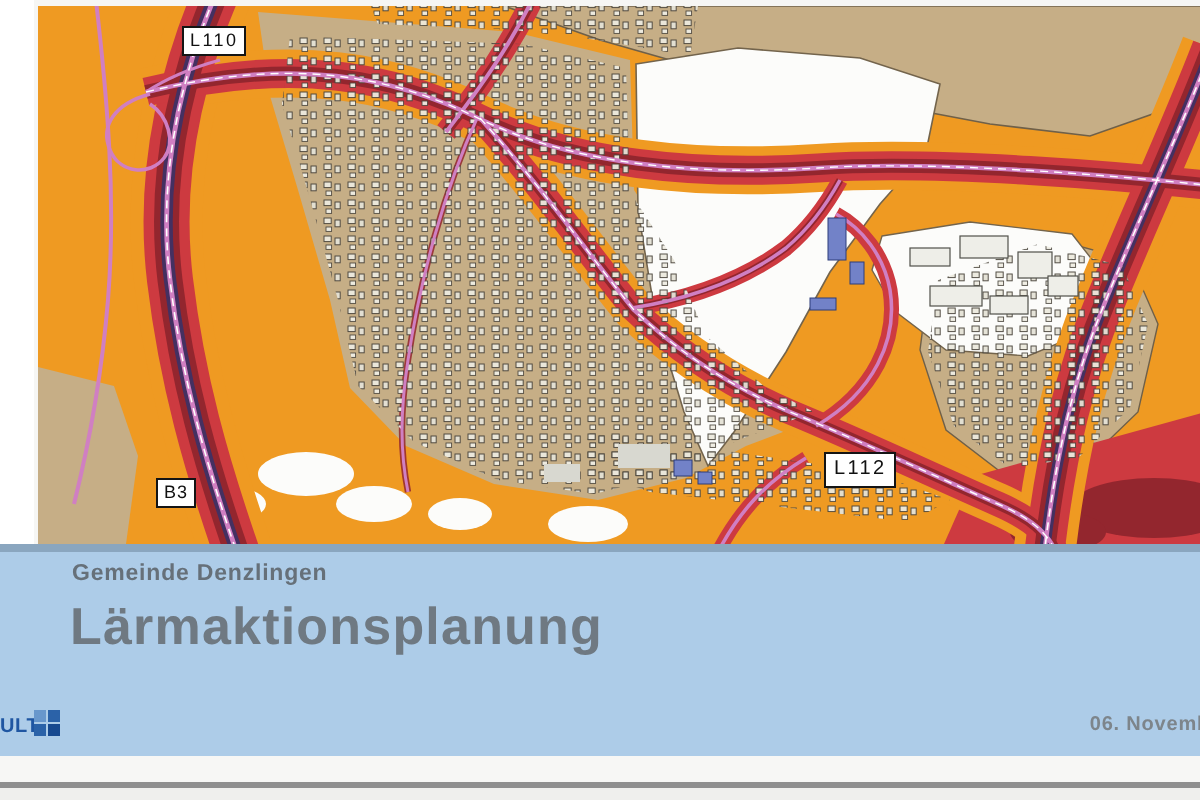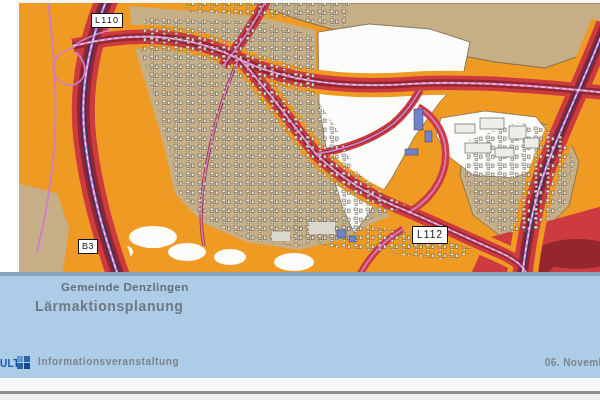--- a/index.html
+++ b/index.html
@@ -9,22 +9,22 @@
   .map-area svg{display:block;}
   .road-label{position:absolute;background:#fff;border:1.4px solid #141414;color:#111;
 for          font-weight:bold;font-size:9px;line-height:1;padding:2px 3px;letter-spacing:1.2px;
           font-family:"Liberation Sans",sans-serif;}
   #lbl-l110{left:74px;top:13px;}
   #lbl-b3{left:61px;top:239px;letter-spacing:.5px;}
   #lbl-l112{left:395px;top:226px;font-size:10px;padding:3px 4px;}
   .divider{position:absolute;left:0;top:272px;width:600px;height:4px;background:#8aa6bf;}
   .band{position:absolute;left:0;top:276px;width:600px;height:102px;background:#adcce8;}
   .subtitle{position:absolute;left:36px;top:281px;font-weight:bold;font-size:11.5px;
-            color:#667079;letter-spacing:.4px;margin-left:25px;}
-  .title{position:absolute;left:35px;top:298px;font-weight:bold;font-size:14px;
+            color:#667079;letter-spacing:.4px;}
+  .title{position:absolute;left:35px;top:298px;font-weight:bold;font-size:26px;
          color:#6f7982;letter-spacing:.6px;}
   .logo-text{position:absolute;left:0;top:358px;font-weight:bold;font-size:10px;
              color:#1f56a2;letter-spacing:.3px;}
   .logo-icon{position:absolute;left:17px;top:355px;width:13px;height:13px;}
   .event{position:absolute;left:38px;top:356px;font-weight:bold;font-size:10px;
          color:#7d858b;letter-spacing:.6px;}
   .date{position:absolute;right:-5px;top:357px;font-weight:bold;font-size:10px;
         color:#7d858b;letter-spacing:.4px;}
   .strip-white{position:absolute;left:0;top:378px;width:600px;height:13px;background:#f7f7f5;}
   .strip-line{position:absolute;left:0;top:391px;width:600px;height:3px;background:#8f8f8f;}
@@ -166,19 +166,18 @@
 
   <span class="logo-text">ULT</span>
   <span class="logo-icon">
     <svg width="13" height="13" viewBox="0 0 13 13">
       <rect x="0" y="0" width="6" height="6" fill="#6897cc"></rect>
       <rect x="7" y="0" width="6" height="6" fill="#2b62a8"></rect>
       <rect x="0" y="7" width="6" height="6" fill="#2b62a8"></rect>
       <rect x="7" y="7" width="6" height="6" fill="#17498f"></rect>
     </svg>
   </span>
-  <span class="event">Informationsveranstaltung</span>
   <span class="date">06. Novemb</span>
 
   <div class="strip-white"></div>
   <div class="strip-line"></div>
   <div class="strip-bottom"></div>
 </div>
 
 </body></html>

